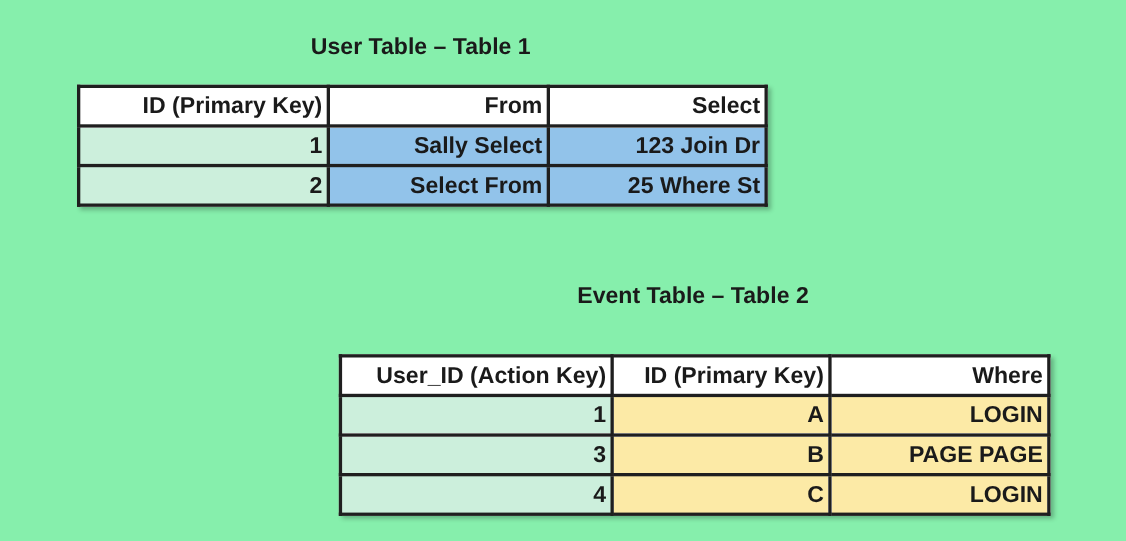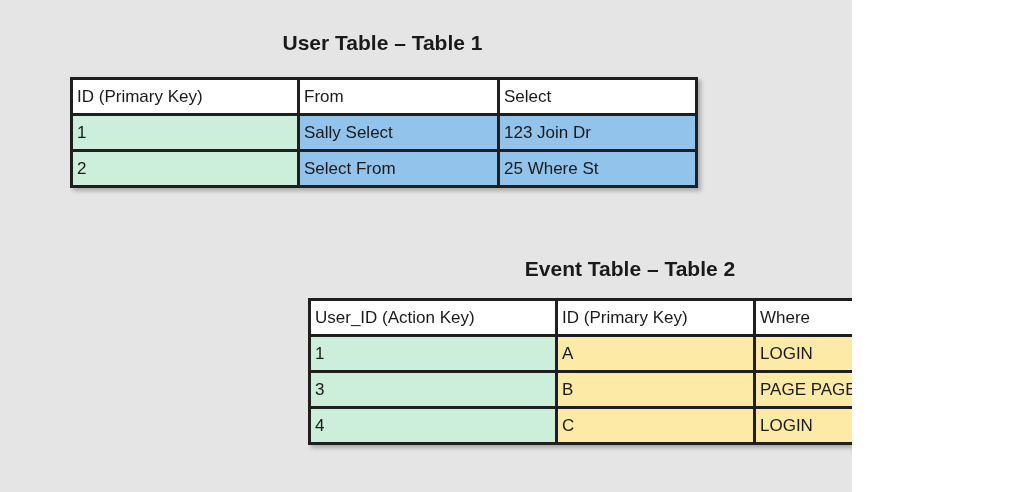--- a/index.html
+++ b/index.html
@@ -2,55 +2,55 @@
 <html style="--border: #1f1f1f; --text: #1a1a1a; --header_bg: #ffffff; --green: #ccefdc; --blue: #92c3ea; --yellow: #fceaa6; --page_bg: #ffffff;"><head>
 <meta charset="utf-8">
 <style>
   html, body {
     margin: 0;
     padding: 0;
     background: #ffffff;
   }
   .canvas {
     position: relative;
-    width: 852px;
+    width: 1024px;
     height: 492px;
-    background: #e5e5e5;
+    background: #86efac;
     font-family: "Liberation Sans", "DejaVu Sans", sans-serif;
     color: var(--text, #1a1a1a);
     overflow: hidden;
   }
   .tbl-wrap {
     position: absolute;
   }
   .tbl-wrap.t1 { left: 70px;  top: 30px;  width: 625px; }
   .tbl-wrap.t2 { left: 308px; top: 256px; width: 644px; }
   .tbl-title {
     margin: 0 0 21px 0;
     text-align: center;
     font-size: 21px;
     line-height: 26px;
     font-weight: bold;
     color: var(--text, #1a1a1a);
   }
-  .t2 .tbl-title { margin-bottom: 16px; }
+  .t2 .tbl-title { margin-bottom: 40px; }
   table.db-table {
     border-collapse: collapse;
     table-layout: fixed;
     width: 100%;
     background: #ffffff;
     box-shadow: 3px 3px 4px rgba(0,0,0,0.25);
   }
   table.db-table th,
   table.db-table td {
     border: 3px solid var(--border, #1f1f1f);
-    text-align: left;
+    text-align: right;
     vertical-align: middle;
-    font-size: 17px;
-    font-weight: normal;
+    font-size: 21px;
+    font-weight: bold;
     padding: 0 4px;
     height: 33px;
     overflow: hidden;
     white-space: nowrap;
   }
   table.db-table th { background: var(--header_bg, #ffffff); }
   .t1 col.c0 { width: 227px; }
   .t1 col.c1 { width: 200px; }
   .t1 col.c2 { width: 198px; }
   .t2 col.c0 { width: 247px; }

